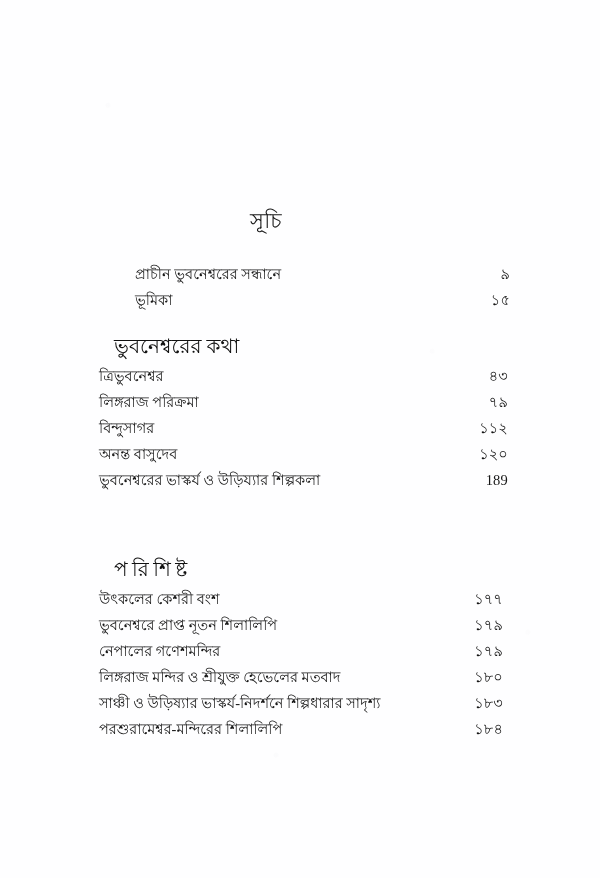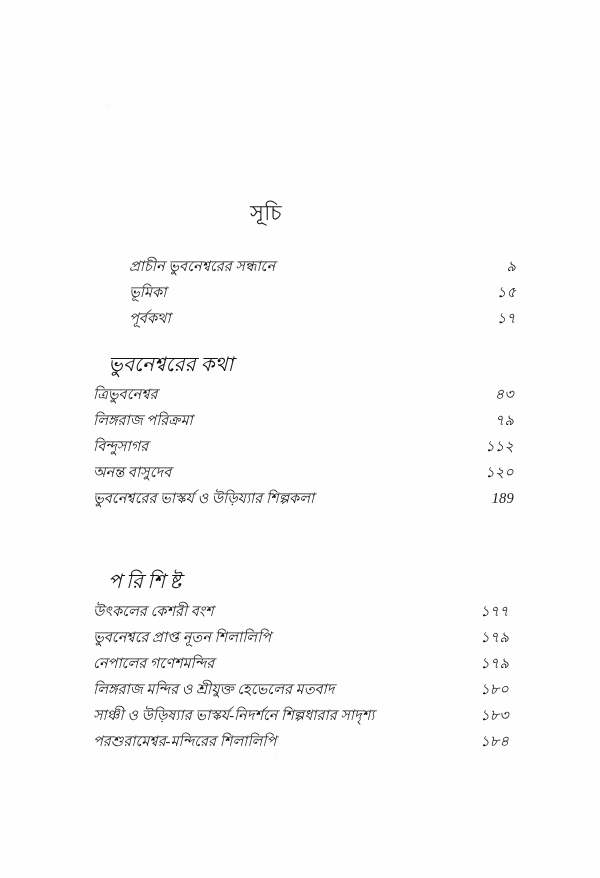--- a/index.html
+++ b/index.html
@@ -25,41 +25,40 @@
     background-image:
       radial-gradient(circle at 18% 12%, rgba(200,200,210,0.05) 0 2px, transparent 3px),
       radial-gradient(circle at 72% 40%, rgba(200,195,205,0.04) 0 2px, transparent 3px),
       radial-gradient(circle at 46% 86%, rgba(195,200,210,0.05) 0 2px, transparent 3px),
       radial-gradient(circle at 88% 72%, rgba(205,200,205,0.04) 0 2px, transparent 3px);
   }
 
   .toc {
     position: absolute;
     left: 0;
-    top: 0;
+    top: 8px;
     width: 532px;
   }
 
   
   .toc-title {
     text-align: center;
     font-size: 21px;
     line-height: 1;
     color: #141414;
     margin: 0;
     padding-top: 203px;
     font-weight: normal;
     letter-spacing: 0.3px;
   }
 
   
   .group {
-    margin: 12px;
+    margin: 18px;
     padding: 0;
-    font-style: italic;
   }
   .group--front   { margin-top: 29px; }
   .group--main    { margin-top: 20px; }
   .group--appendix{ margin-top: 23px; }
 
   
   .group-heading {
     font-size: 20px;
     line-height: 26px;
     color: #101010;
@@ -127,25 +126,20 @@
           <span class="entry-spacer"></span>
           <span class="entry-page">৯</span>
         </div>
 
         <div class="entry">
           <span class="entry-title">ভূমিকা</span>
           <span class="entry-spacer"></span>
           <span class="entry-page">১৫</span>
         </div>
 
-        <div class="entry">
-          <span class="entry-title">পূর্বকথা</span>
-          <span class="entry-spacer"></span>
-          <span class="entry-page">১৭</span>
-        </div>
 
 
       </div>
     </section>
 
     <section class="group group--main">
 
       <div class="group-heading">ভুবনেশ্বরের কথা</div>
 
       <div class="group-entries">

